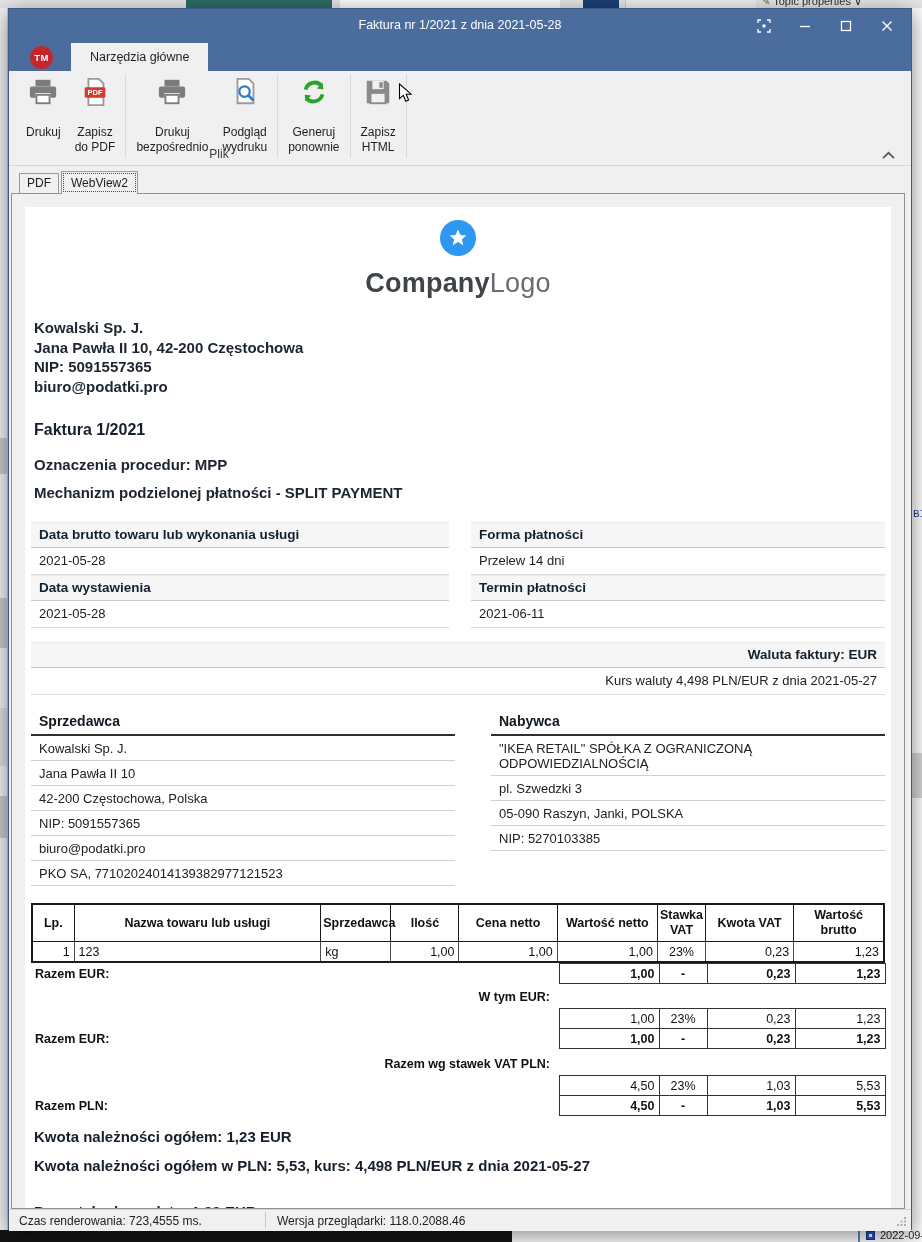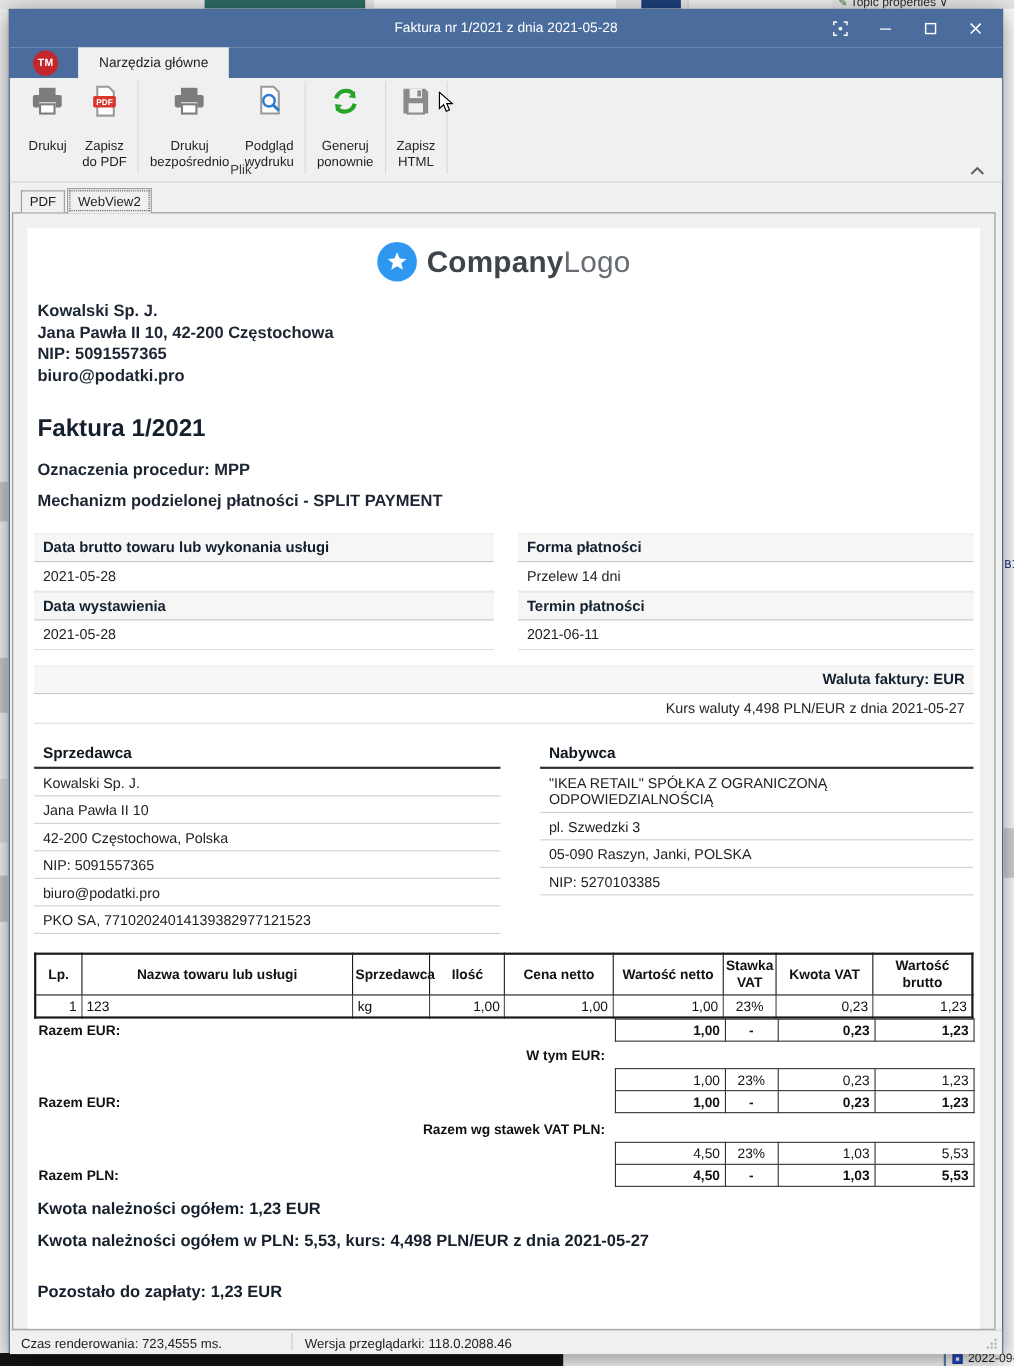--- a/index.html
+++ b/index.html
@@ -50,28 +50,28 @@
 
   .doc-tabs{position:absolute;left:2px;top:158px;right:6px;height:26px;display:flex;align-items:flex-end;padding-left:8px;box-sizing:border-box;}
   .dtab{box-sizing:border-box;border:1px solid #9a9a9a;border-bottom:none;background:#f0f0f0;font-size:12px;color:#1e1e1e;
     padding:2px 7px 3px;margin-right:2px;position:relative;z-index:1;}
   .dtab.sel{padding:4px 9px 4px;outline:1px dotted #4d4d4d;outline-offset:-3px;margin-bottom:-1px;z-index:3;}
 
   .content{position:absolute;left:2px;top:184px;width:894px;height:1016px;background:#f0f0f0;
     border:1px solid #919191;box-sizing:border-box;overflow:hidden;}
   .page{width:866px;margin:13px auto 0;background:#ffffff;min-height:1001px;box-sizing:border-box;padding:0 6px;color:#1c2531;}
 
-  .logo-row{padding-top:13px;display:flex;justify-content:center;align-items:center;gap:9px;}
+  .logo-row{padding-top:13px;display:flex;justify-content:center;align-items:center;gap:9px;flex-direction:column;}
   .logo-circle{width:36px;height:36px;border-radius:50%;background:#2e97f0;display:flex;align-items:center;justify-content:center;flex:0 0 auto;}
   .logo-text{font-size:27px;letter-spacing:.2px;line-height:36px;}
   .lt-b{font-weight:bold;color:#3f444a;}
   .lt-l{font-weight:400;color:#676c72;}
 
   .hdr-block{margin:17px 0 0 3px;font-size:15px;font-weight:600;color:#1c2531;line-height:19.5px;}
-  .inv-title{margin:25px 0 0 3px;font-size:22px;font-weight:700;color:#16202c;}
+  .inv-title{margin:25px 0 0 3px;font-size:16px;font-weight:700;color:#16202c;}
   .proc{margin:17px 0 0 3px;font-size:15px;font-weight:600;}
   .mech{margin:11px 0 0 3px;font-size:15px;font-weight:600;}
 
   .igrid{display:grid;grid-template-columns:418px 1fr;column-gap:22px;margin-top:21px;}
   .ig-h{font-weight:700;font-size:13.5px;color:#13202e;background:#f6f6f6;border-top:1px solid #ececec;border-bottom:1px solid #c9c9c9;padding:4px 8px 5px;}
   .ig-v{font-size:13px;color:#222;padding:5px 8px 6px;border-bottom:1px solid #dcdcdc;}
   .currency{margin-top:14px;text-align:right;}
 
   .parties{display:grid;grid-template-columns:424px 1fr;column-gap:36px;margin-top:14px;}
   .p-h{font-weight:700;font-size:14px;color:#101820;padding:4px 8px 5px;border-bottom:2px solid #2f2f2f;}

